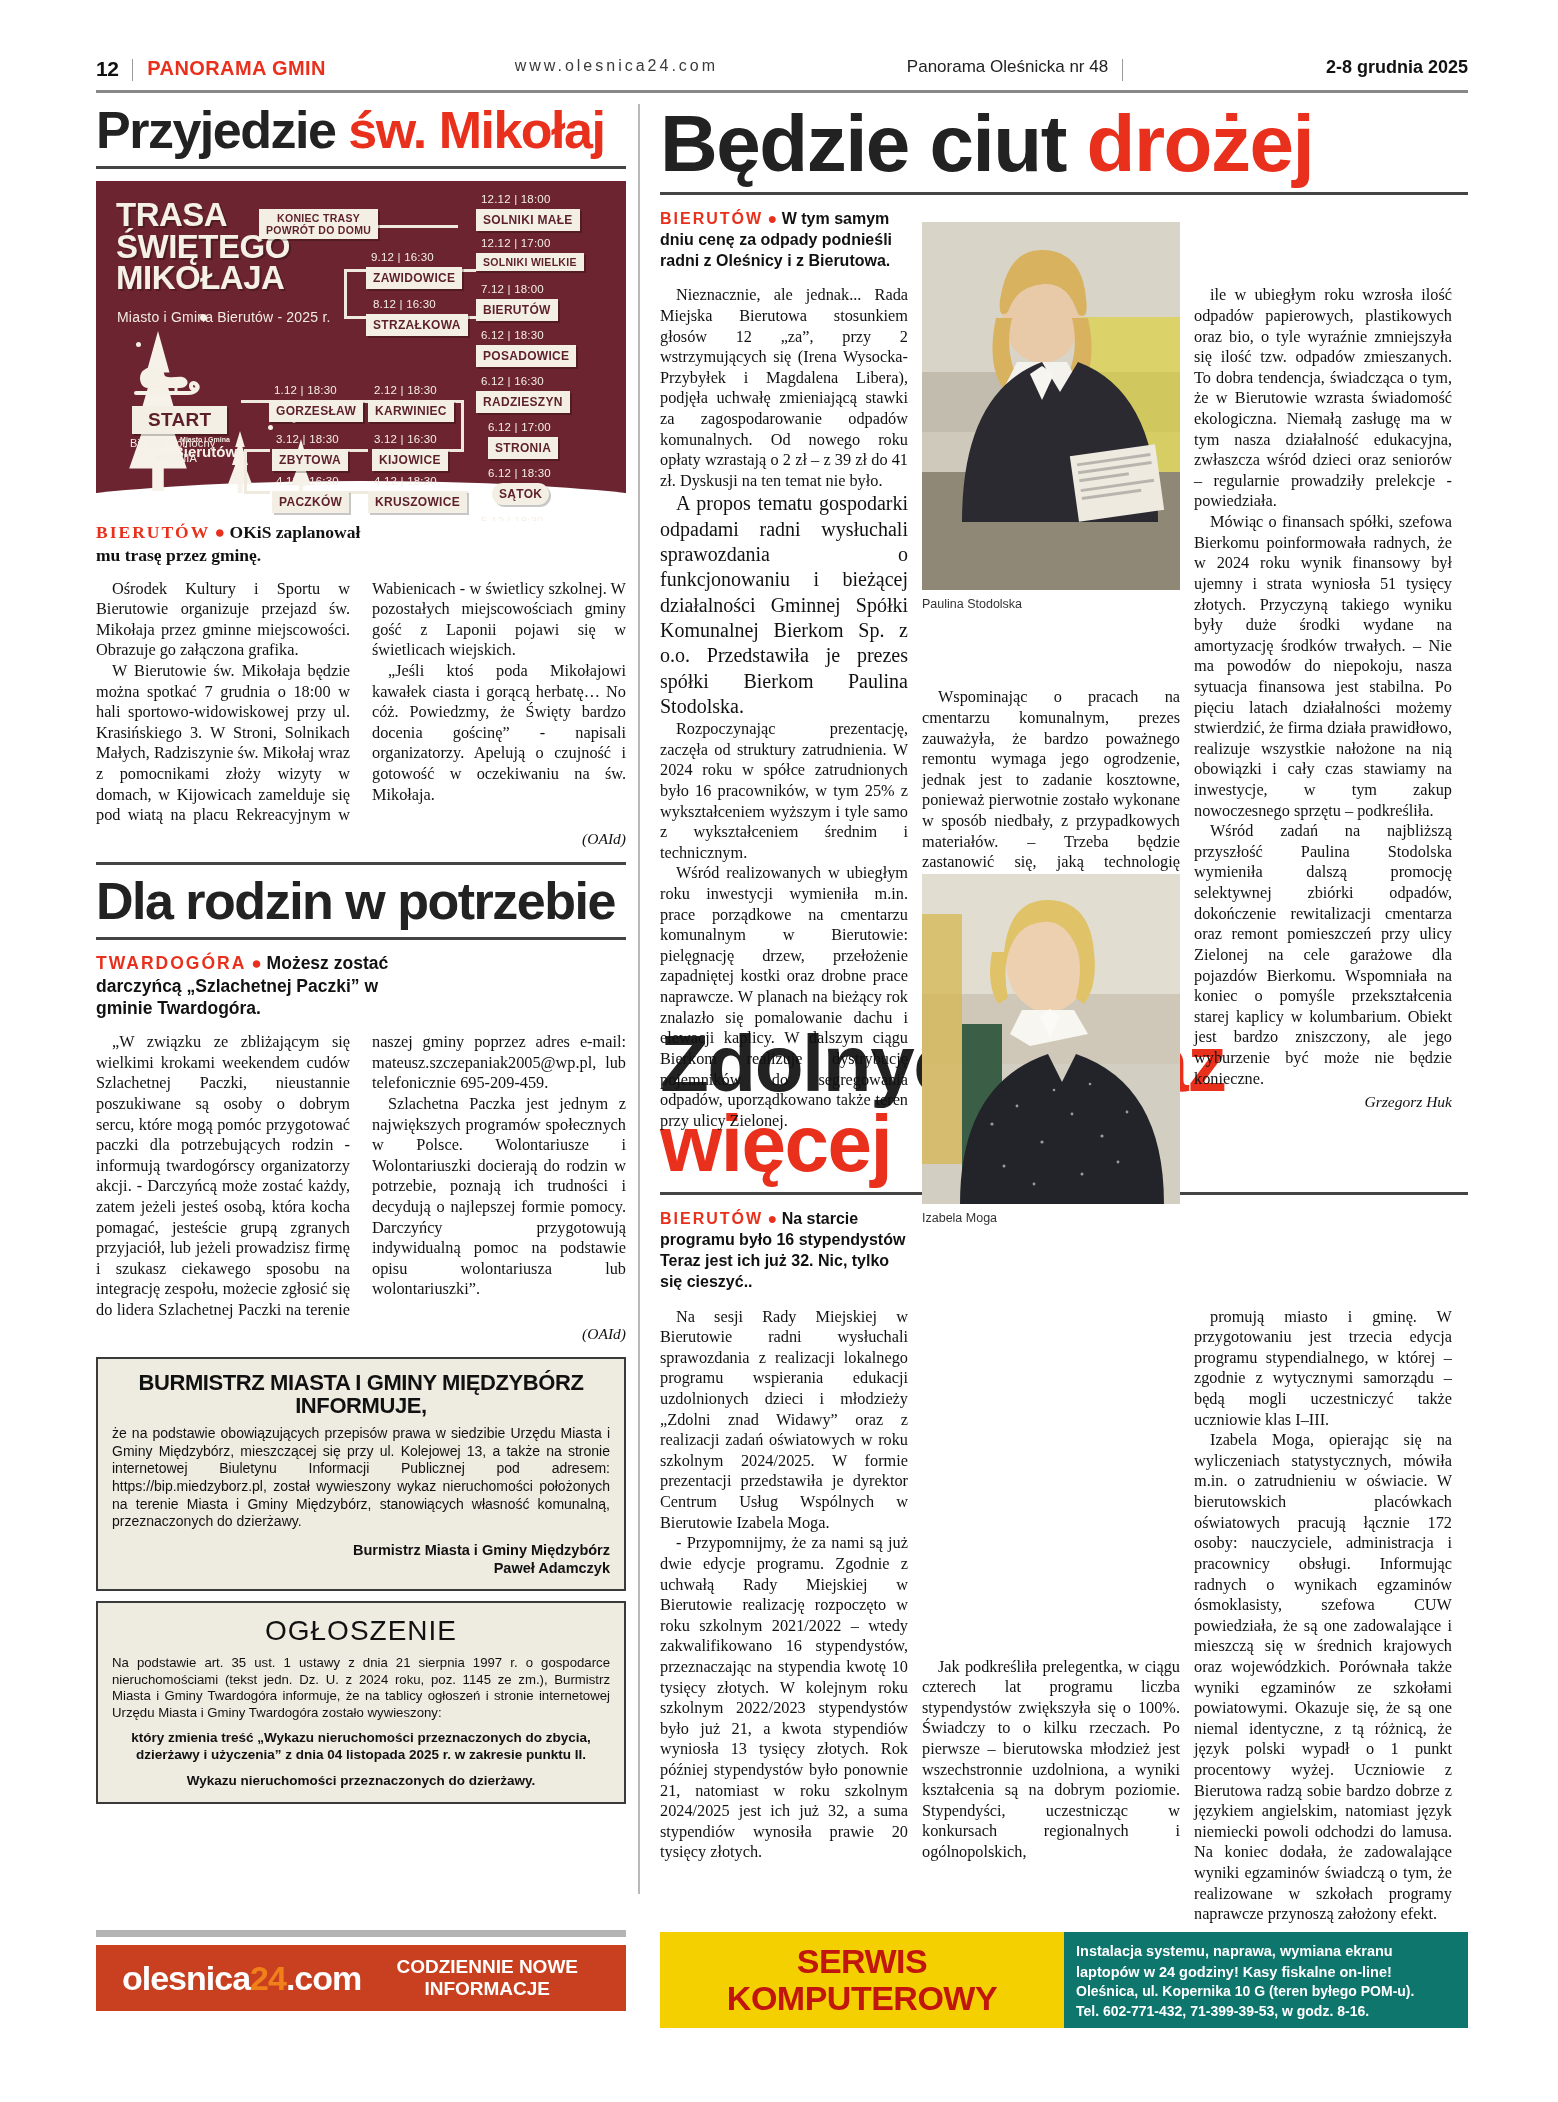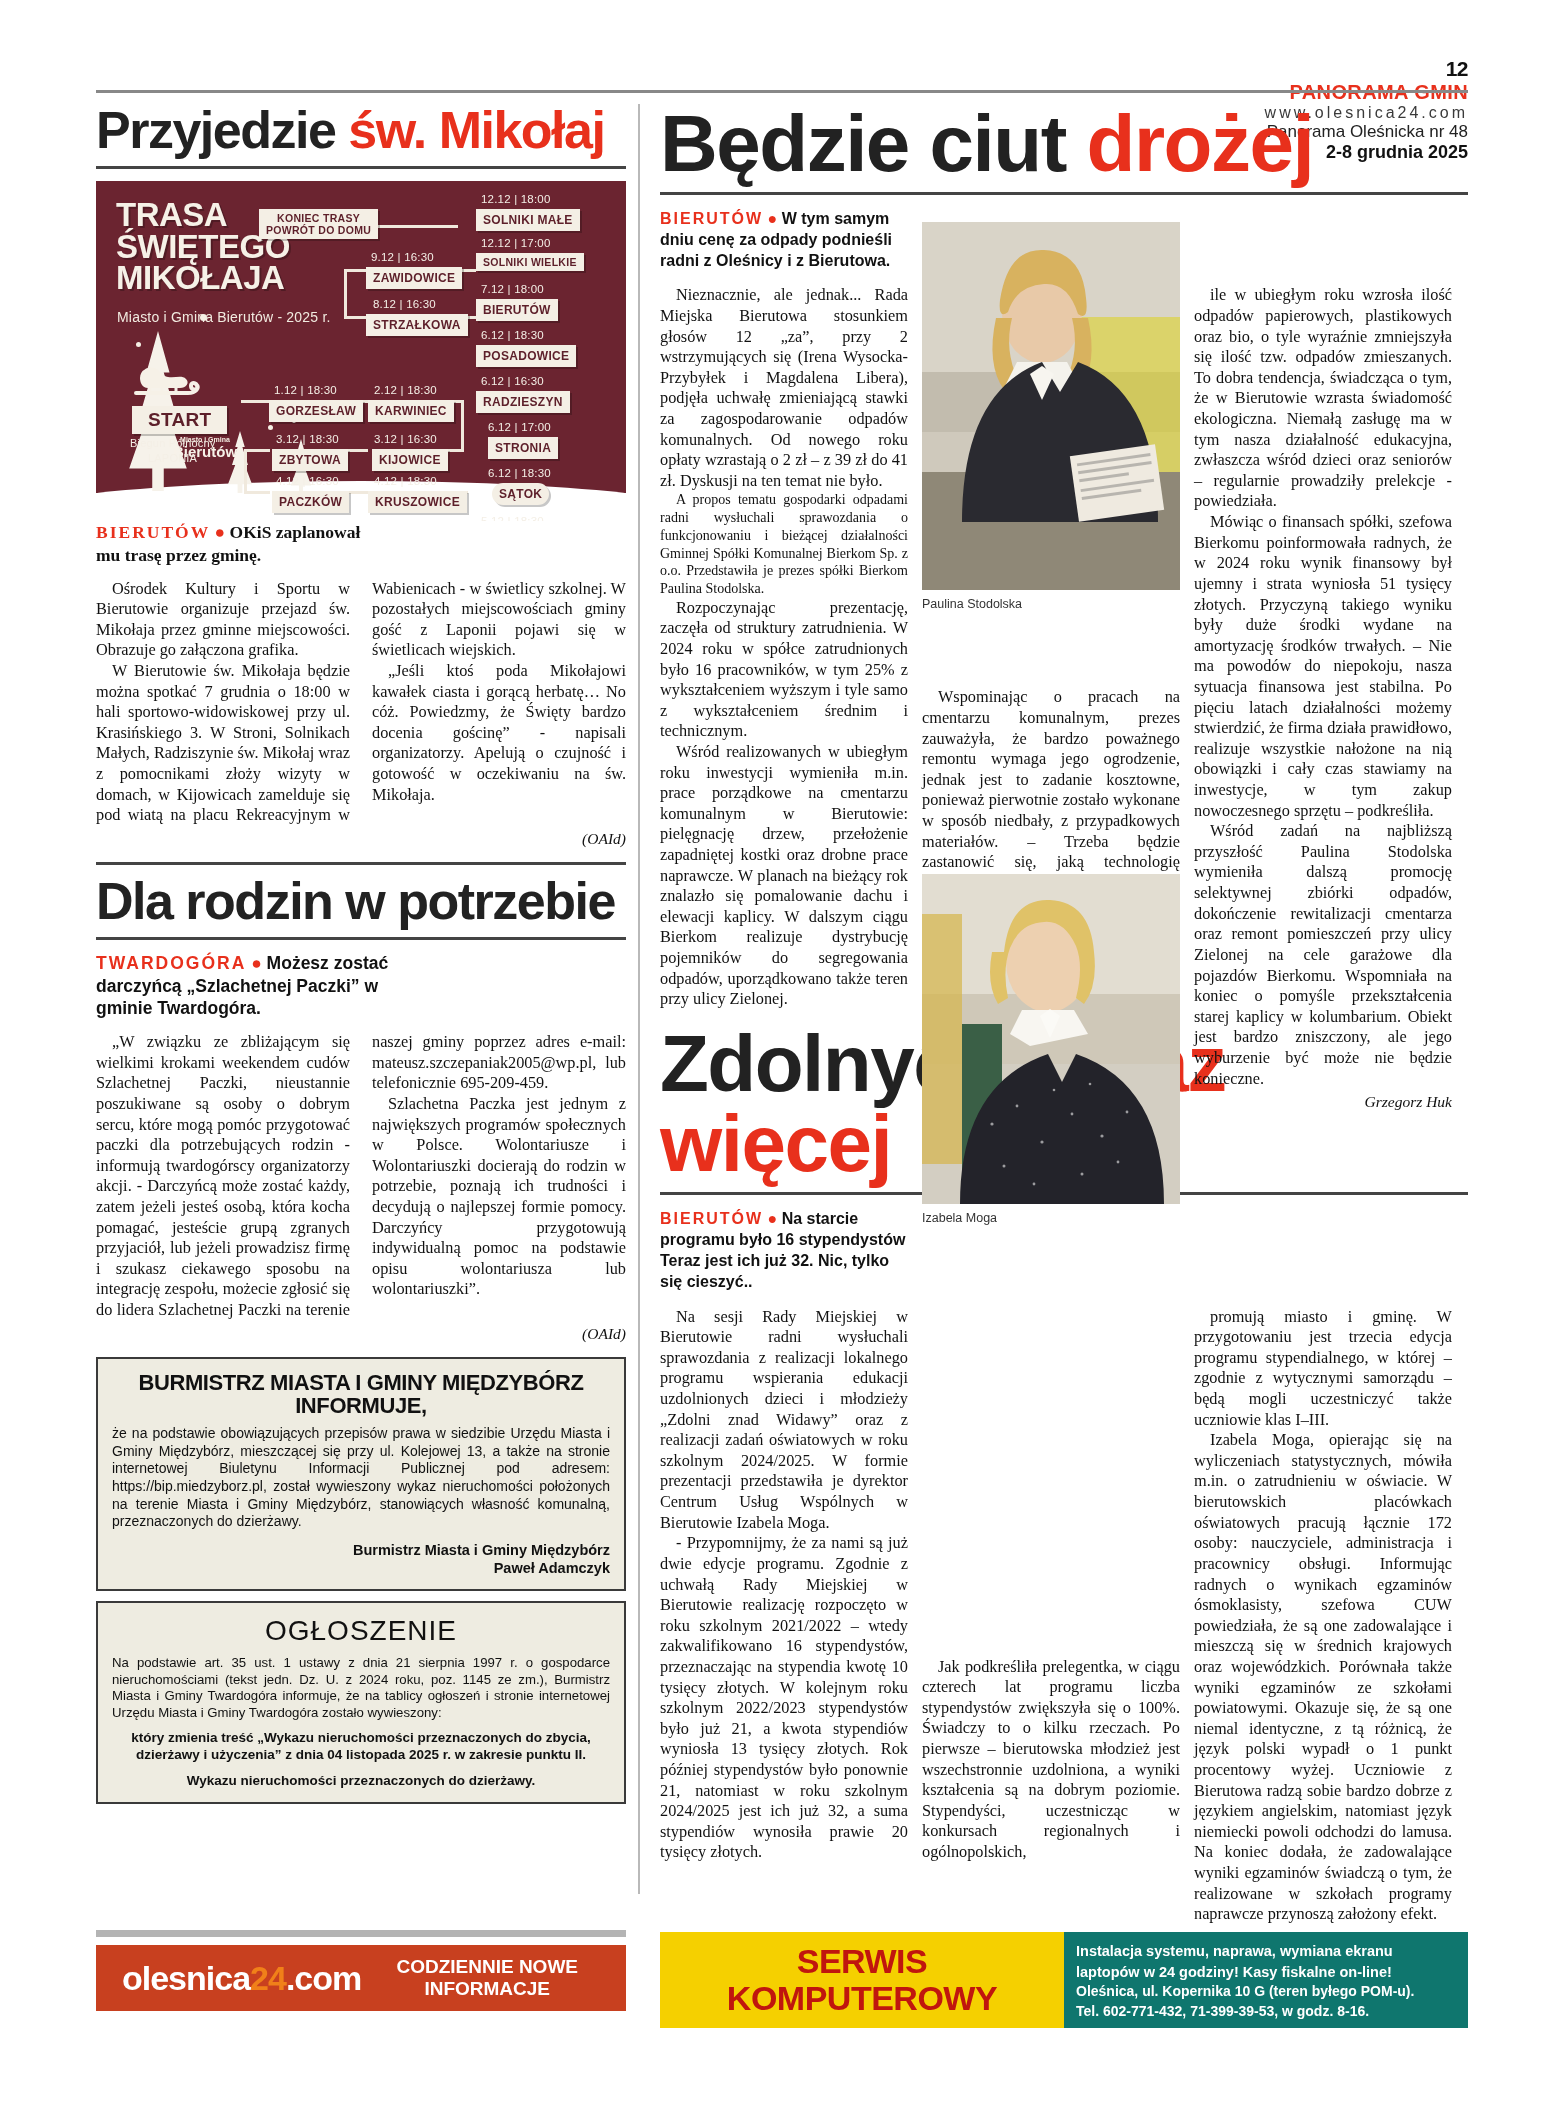--- a/index.html
+++ b/index.html
@@ -7,21 +7,21 @@
   body {
     width: 1558px; height: 2102px;
     font-family: "Liberation Serif", serif;
     color:#111; position:relative;
     -webkit-font-smoothing: antialiased;
   }
   .page { position:absolute; left:0; top:0; width:1558px; height:2102px; background:#fff; }
 
   
   .masthead { position:absolute; left:96px; top:57px; width:1372px; height:34px; }
-  .mh-row { display:flex; align-items:flex-end; height:26px;flex-direction:column; }
+  .mh-row { display:flex; align-items:flex-start; height:26px; }
   .mh-pageno { font-family:"Liberation Sans",sans-serif; font-weight:bold; font-size:21px; color:#111; letter-spacing:-0.5px;}
   .mh-sep { width:1px; background:#9a9a9a; height:22px; margin:0 14px; align-self:center;}
   .mh-section { font-family:"Liberation Sans",sans-serif; font-weight:bold; font-size:20px; color:#e8301c; letter-spacing:0.4px;}
   .mh-site { font-family:"Liberation Sans",sans-serif; font-size:16px; color:#3a3a3a; letter-spacing:3px; margin-left:auto;}
   .mh-title { font-family:"Liberation Sans",sans-serif; font-size:17px; color:#222; margin-left:auto;}
   .mh-date { font-family:"Liberation Sans",sans-serif; font-weight:bold; font-size:18px; color:#111; margin-left:auto;}
   .mh-rule { position:absolute; left:96px; top:90px; width:1372px; height:3px; background:#888; }
 
   
   .col-left  { position:absolute; left:96px;  top:104px; width:530px; }
@@ -336,21 +336,21 @@
             <rect x="158" y="262" width="74" height="3" fill="#555"></rect>
             <rect x="158" y="270" width="60" height="3" fill="#555"></rect>
           </g>
         </svg>
       </div>
       <div class="cap" style="position:absolute; left:262px; top:490px; width:258px;">Paulina Stodolska</div>
 
       <div style="position:relative; margin-top:14px; height:735px;">
         <div style="position:absolute; left:0; top:0; width:248px;">
           <p style="font-size:16.3px;line-height:1.265;text-align:justify;text-indent:16px;hyphens:auto;">Nieznacznie, ale jednak... Rada Miejska Bierutowa stosunkiem głosów 12 „za”, przy 2 wstrzymujących się (Irena Wysocka-Przybyłek i Magdalena Libera), podjęła uchwałę zmieniającą stawki za zagospodarowanie odpadów komunalnych. Od nowego roku opłaty wzrastają o 2 zł – z 39 zł do 41 zł. Dyskusji na ten temat nie było.</p>
-          <p style="font-size:14px;line-height:1.265;text-align:justify;text-indent:16px;hyphens:auto;">A propos tematu gospodarki odpadami radni wysłuchali sprawozdania o funkcjonowaniu i bieżącej działalności Gminnej Spółki Komunalnej Bierkom Sp. z o.o. Przedstawiła je prezes spółki Bierkom Paulina Stodolska.</p>
+          <p style="font-size:20px;line-height:1.265;text-align:justify;text-indent:16px;hyphens:auto;">A propos tematu gospodarki odpadami radni wysłuchali sprawozdania o funkcjonowaniu i bieżącej działalności Gminnej Spółki Komunalnej Bierkom Sp. z o.o. Przedstawiła je prezes spółki Bierkom Paulina Stodolska.</p>
           <p style="font-size:16.3px;line-height:1.265;text-align:justify;text-indent:16px;hyphens:auto;">Rozpoczynając prezentację, zaczęła od struktury zatrudnienia. W 2024 roku w spółce zatrudnionych było 16 pracowników, w tym 25% z wykształceniem wyższym i tyle samo z wykształceniem średnim i technicznym.</p>
           <p style="font-size:16.3px;line-height:1.265;text-align:justify;text-indent:16px;hyphens:auto;">Wśród realizowanych w ubiegłym roku inwestycji wymieniła m.in. prace porządkowe na cmentarzu komunalnym w Bierutowie: pielęgnację drzew, przełożenie zapadniętej kostki oraz drobne prace naprawcze. W planach na bieżący rok znalazło się pomalowanie dachu i elewacji kaplicy. W dalszym ciągu Bierkom realizuje dystrybucję pojemników do segregowania odpadów, uporządkowano także teren przy ulicy Zielonej.</p>
         </div>
         <div style="position:absolute; left:262px; top:402px; width:258px;">
           <p style="font-size:16.3px;line-height:1.265;text-align:justify;text-indent:16px;hyphens:auto;">Wspominając o pracach na cmentarzu komunalnym, prezes zauważyła, że bardzo poważnego remontu wymaga jego ogrodzenie, jednak jest to zadanie kosztowne, ponieważ pierwotnie zostało wykonane w sposób niedbały, z przypadkowych materiałów. – Trzeba będzie zastanowić się, jaką technologię zastosować, aby końcowy efekt był zadowalający – mówiła o radnych.</p>
           <p style="font-size:16.3px;line-height:1.265;text-align:justify;text-indent:16px;hyphens:auto;">- Podstawowy zakres naszej działalności to odbiór i transport odpadów. 91% z nich odbieramy jest z lokali zamieszkałych, a 4,5% z lokali niezamieszkałych. – Zaobserwowaliśmy ciekawą zależność – mówiła prezes Stodolska. - O</p>
         </div>
         <div style="position:absolute; left:534px; top:0; width:258px;">
           <p style="font-size:16.3px;line-height:1.265;text-align:justify;text-indent:16px;hyphens:auto;">ile w ubiegłym roku wzrosła ilość odpadów papierowych, plastikowych oraz bio, o tyle wyraźnie zmniejszyła się ilość tzw. odpadów zmieszanych. To dobra tendencja, świadcząca o tym, że w Bierutowie wzrasta świadomość ekologiczna. Niemałą zasługę ma w tym nasza działalność edukacyjna, zwłaszcza wśród dzieci oraz seniorów – regularnie prowadziły prelekcje - powiedziała.</p>
           <p style="font-size:16.3px;line-height:1.265;text-align:justify;text-indent:16px;hyphens:auto;">Mówiąc o finansach spółki, szefowa Bierkomu poinformowała radnych, że w 2024 roku wynik finansowy był ujemny i strata wyniosła 51 tysięcy złotych. Przyczyną takiego wyniku były duże środki wydane na amortyzację środków trwałych. – Nie ma powodów do niepokoju, nasza sytuacja finansowa jest stabilna. Po pięciu latach działalności możemy stwierdzić, że firma działa prawidłowo, realizuje wszystkie nałożone na nią obowiązki i cały czas stawiamy na inwestycje, w tym zakup nowoczesnego sprzętu – podkreśliła.</p>

